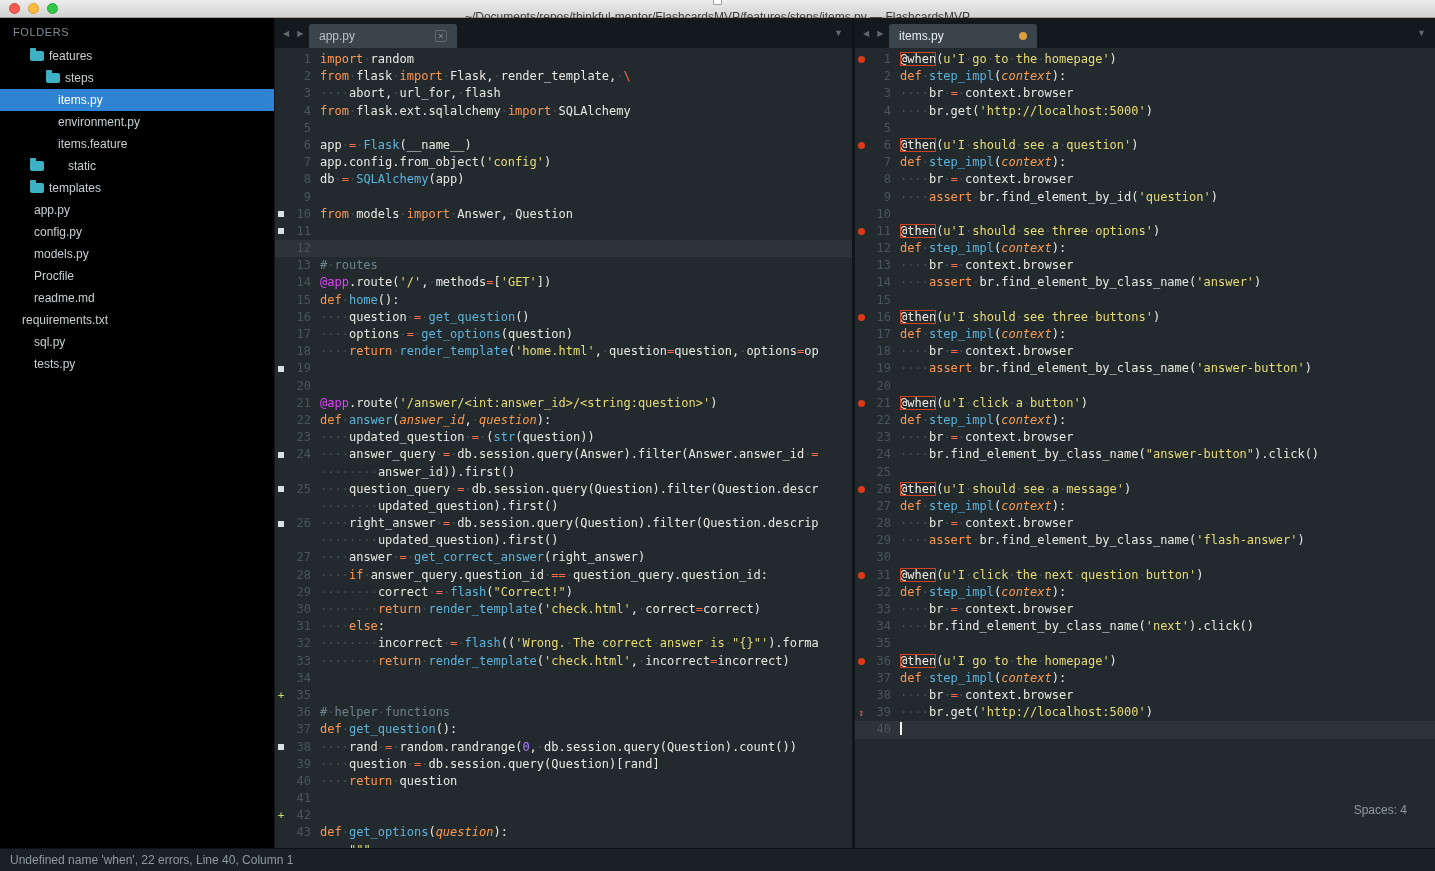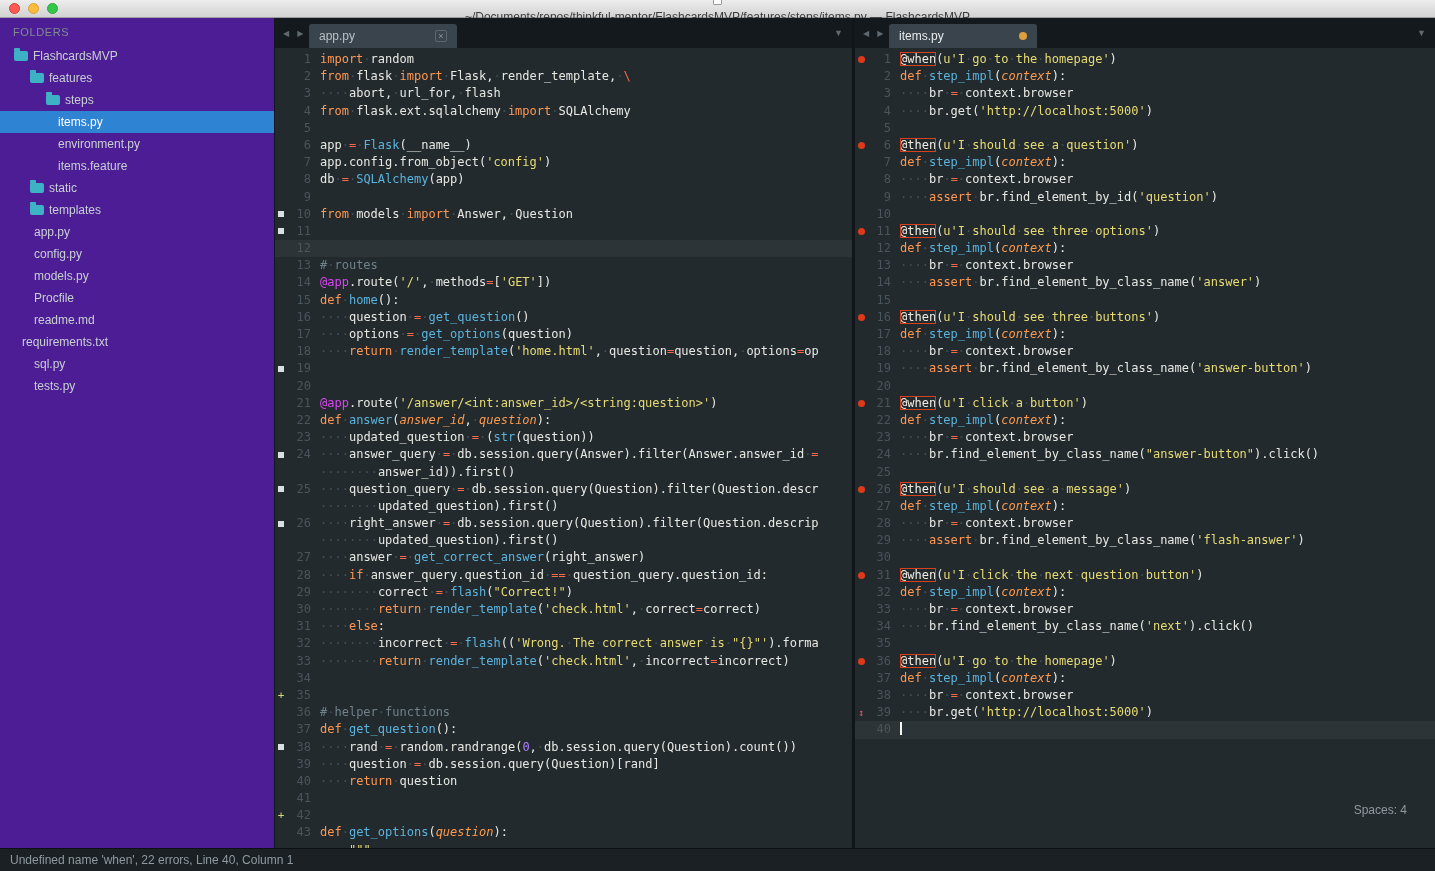--- a/index.html
+++ b/index.html
@@ -14,21 +14,21 @@
   .light.red{background:#fc5a52;border:1px solid #d6433c;}
   .light.yellow{background:#fdbc40;border:1px solid #d99f33;}
   .light.green{background:#33c748;border:1px solid #2aa83c;}
   .title{margin:16px auto;font-size:12px;color:#3c3c3c;display:flex;align-items:center;gap:5px;flex-direction:column;}
   .doc-icon{width:9px;height:11px;background:#fdfdfd;border:1px solid #9a9a9a;border-radius:1px;display:inline-block;}
 
   
   .main{position:absolute;top:18px;left:0;right:0;bottom:23px;display:flex;}
 
   
-  .sidebar{width:274px;flex:none;background:#4c1d95;color:#c8d0d3;font-size:12px;overflow:hidden;}
+  .sidebar{width:274px;flex:none;background:#000000;color:#c8d0d3;font-size:12px;overflow:hidden;}
   .folders-header{padding:8px 0 7px 13px;font-size:11px;color:#7e8c92;letter-spacing:.6px;}
   .tree-item{height:22px;display:flex;align-items:center;white-space:nowrap;cursor:default;}
   .tree-item.selected{background:#2f83d3;color:#fff;}
   .folder-icon{width:14px;height:10px;background:#3eb2c5;border-radius:1px 2px 2px 2px;position:relative;margin-right:5px;flex:none;}
   .folder-icon::before{content:'';position:absolute;top:-3px;left:0;width:6px;height:3px;background:#3eb2c5;border-radius:1px 1px 0 0;}
 
   
   .pane{flex:none;display:flex;flex-direction:column;background:#222a2e;border-left:1px solid #12171a;}
   .pane.left{width:580px;border-right:2px solid #10151a;}
   .pane.right{flex:1;}
@@ -87,42 +87,38 @@
   <div class="title">
     <span class="doc-icon"></span>
     <span>~/Documents/repos/thinkful-mentor/FlashcardsMVP/features/steps/items.py — FlashcardsMVP</span>
   </div>
 </div>
 
 <div class="main">
   <div class="sidebar">
     <div class="folders-header">FOLDERS</div>
     <div>
-        <div class="tree-item" style="padding-left: 14px;">
-          <span class="folder-icon"></span>
-          <span>FlashcardsMVP</span>
-        </div>
         <div class="tree-item" style="padding-left: 30px;">
           <span class="folder-icon"></span>
           <span>features</span>
         </div>
         <div class="tree-item" style="padding-left: 46px;">
           <span class="folder-icon"></span>
           <span>steps</span>
         </div>
         <div class="tree-item selected" style="padding-left: 58px;">
           <span>items.py</span>
         </div>
         <div class="tree-item" style="padding-left: 58px;">
           <span>environment.py</span>
         </div>
         <div class="tree-item" style="padding-left: 58px;">
           <span>items.feature</span>
         </div>
-        <div class="tree-item" style="padding-left: 30px;">
+        <div class="tree-item" style="padding-left: 30px; gap: 19px;">
           <span class="folder-icon"></span>
           <span>static</span>
         </div>
         <div class="tree-item" style="padding-left: 30px;">
           <span class="folder-icon"></span>
           <span>templates</span>
         </div>
         <div class="tree-item" style="padding-left: 34px;">
           <span>app.py</span>
         </div>

